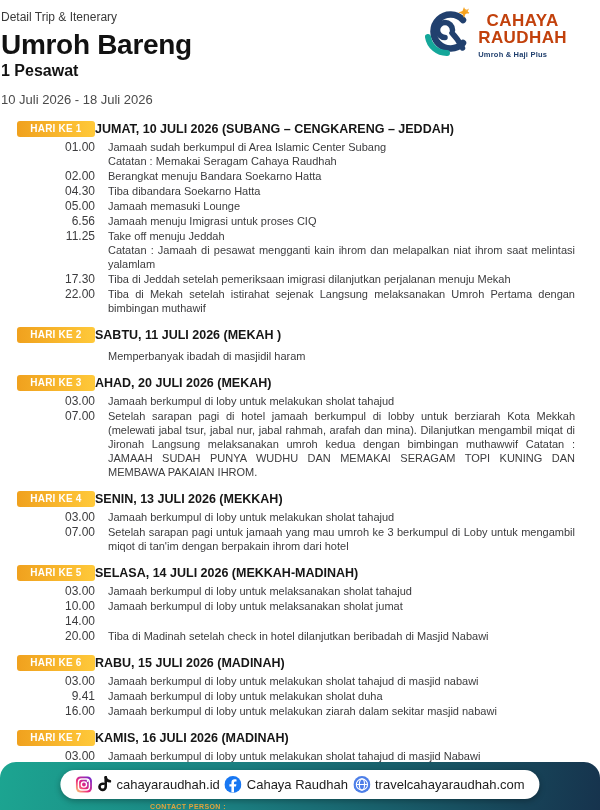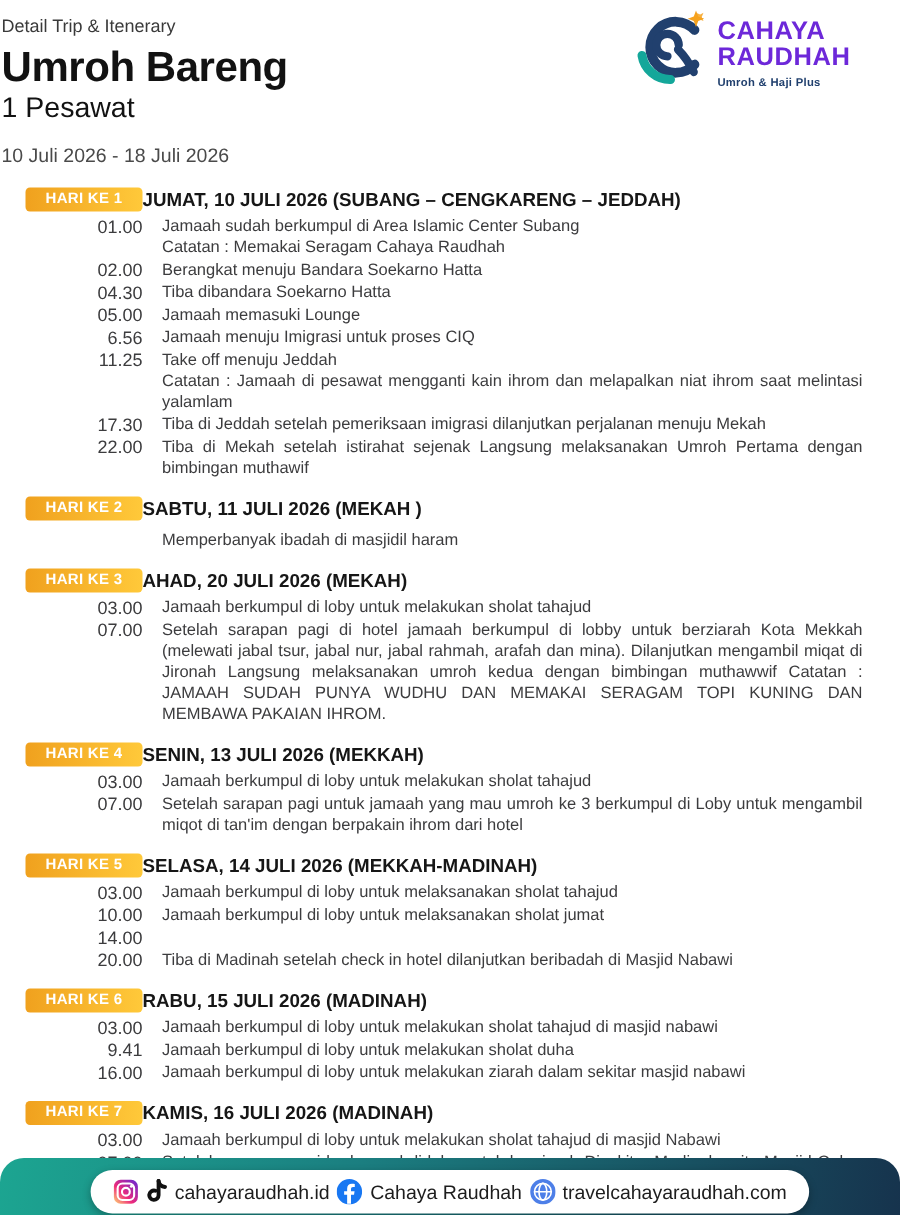--- a/index.html
+++ b/index.html
@@ -8,26 +8,26 @@
     font-family: "Liberation Sans", sans-serif;
     background: #ffffff;
     color: #3c3c3e;
     position: relative;
     overflow: hidden;
   }
   
   .header { padding: 10px 25px 0 1px; position: relative; }
   .eyebrow { font-size: 12px; color: #3a3a3a; }
   .main-title { font-size: 28px; font-weight: bold; color: #121212; margin-top: 5px; letter-spacing: -0.3px; }
-  .sub-title { font-size: 19px; font-weight: normal; color: #121212; margin-top: 1px; }
+  .sub-title { font-size: 16px; font-weight: bold; color: #121212; margin-top: 1px; }
   .date-range { font-size: 13px; color: #4a4a4a; margin-top: 12px; }
   .logo { position: absolute; top: 6px; right: 33px; display: flex; align-items: flex-start; gap: 5px; }
   .logo-mark { width: 52px; height: 52px; }
   .logo-text { padding-top: 6px; }
-  .logo-name { font-size: 17px; font-weight: bold; color: #6d28d9; line-height: 1.02; letter-spacing: 0.4px; }
+  .logo-name { font-size: 17px; font-weight: bold; color: #c2410c; line-height: 1.02; letter-spacing: 0.4px; text-align: center; }
   .logo-tagline { font-size: 7.5px; font-weight: bold; color: #21406E; margin-top: 3px; letter-spacing: 0.2px; }
   
   .days { padding: 13px 25px 0 17px; }
   .day { margin-bottom: 11px; }
   .day-head { display: flex; align-items: center; height: 17px; margin-bottom: 2px; }
   .badge {
     width: 78px; min-width: 78px; height: 16px; border-radius: 3px;
     background: linear-gradient(90deg, #F0A11E, #FFC93A);
     color: #ffffff; font-size: 10px; font-weight: bold;
     display: flex; align-items: center; justify-content: center;
@@ -40,21 +40,21 @@
     width: 78px; min-width: 78px; text-align: right;
     font-size: 12px; color: #3c3c3e; line-height: 14px; padding-top: 1px;
   }
   .desc {
     flex: 1; margin-left: 13px; font-size: 11px; color: #3c3c3e;
     line-height: 14px; padding-top: 1px;
     white-space: pre-line; text-align: justify;
   }
   
   .footer {
-    position: absolute; left: 0; right: 0; bottom: 0; height: 38px;
+    position: absolute; left: 0; right: 0; bottom: 0; height: 48px;
     background: linear-gradient(100deg, #1CA591 0%, #1B7E80 40%, #16334D 100%);
     border-radius: 16px 16px 0 0;
   }
   .pill {
     position: absolute; left: 50%; transform: translateX(-50%); top: 8px;
     background: #ffffff; border-radius: 16px; height: 29px;
     display: flex; align-items: center; gap: 5px; padding: 0 15px;
     box-shadow: 0 2px 6px rgba(0,0,0,0.3); white-space: nowrap;
   }
   .pill-text { font-size: 13px; color: #1d1d1d; }

